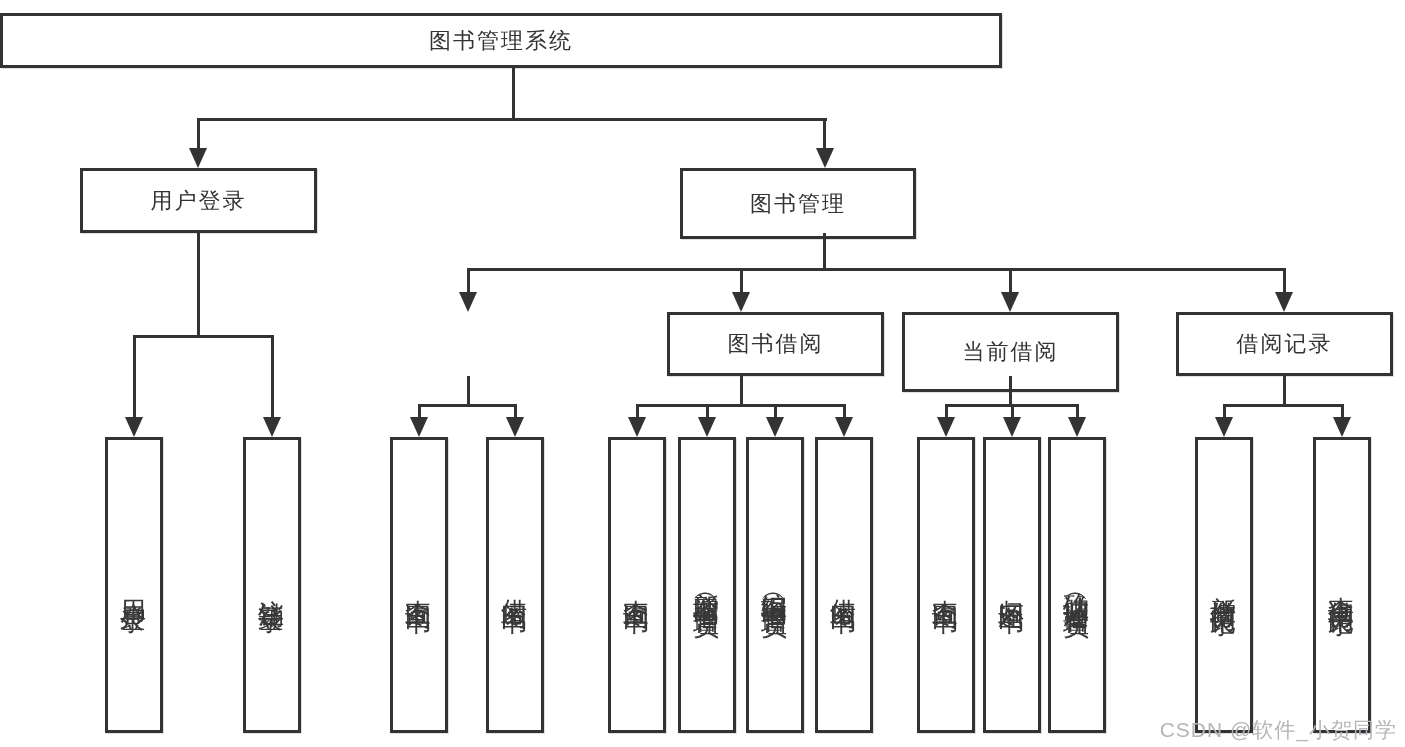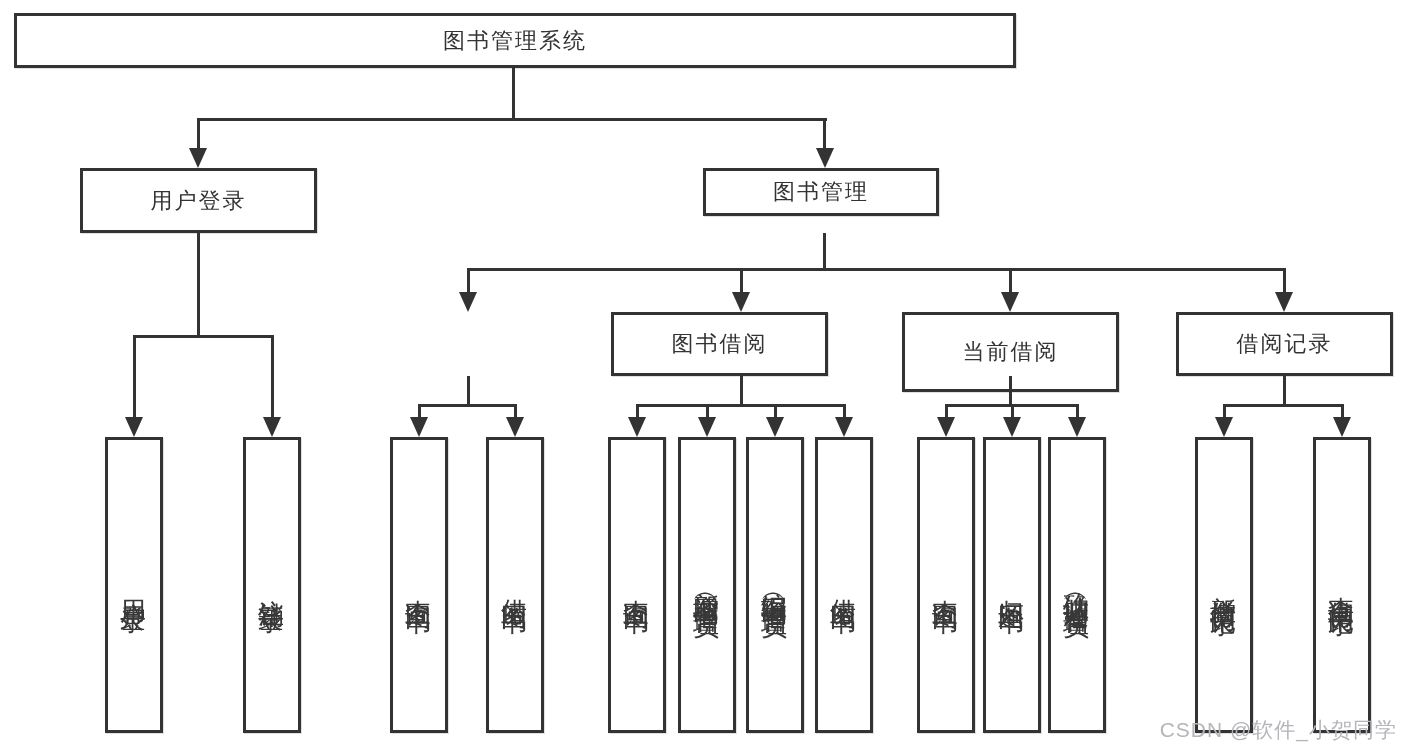--- a/index.html
+++ b/index.html
@@ -64,35 +64,35 @@
     color: #b5b5ba;
     letter-spacing: 1px;
     z-index: 5;
   }
 </style>
 </head>
 <body>
 
 <div class="canvas">
 
-  <div class="hbox" style="left:14px;top:13px;width:1002px;height:55px">
+  <div class="hbox" style="left:0;top:13px;width:1002px;height:55px">
     <span>图书管理系统</span>
   </div>
 
   <div class="lv" style="left:512px;top:68px;height:50px"></div>
   <div class="lh" style="left:197px;top:118px;width:630px"></div>
   <div class="lv" style="left:197px;top:118px;height:32px"></div>
   <div class="arrow" style="left:189px;top:148px"></div>
   <div class="lv" style="left:823px;top:118px;height:32px"></div>
   <div class="arrow" style="left:816px;top:148px"></div>
 
   <div class="hbox" style="left:80px;top:168px;width:237px;height:65px">
     <span>用户登录</span>
   </div>
-  <div class="hbox" style="left:703px;top:168px;width:236px;height:48px">
+  <div class="hbox" style="left:680px;top:168px;width:236px;height:71px">
     <span>图书管理</span>
   </div>
 
   <div class="lv" style="left:197px;top:233px;height:102px"></div>
   <div class="lh" style="left:133px;top:335px;width:141px"></div>
   <div class="lv" style="left:133px;top:335px;height:84px"></div>
   <div class="arrow" style="left:125px;top:417px"></div>
   <div class="lv" style="left:271px;top:335px;height:84px"></div>
   <div class="arrow" style="left:263px;top:417px"></div>
 
@@ -100,21 +100,21 @@
   <div class="lh" style="left:467px;top:268px;width:818px"></div>
   <div class="lv" style="left:467px;top:268px;height:26px"></div>
   <div class="arrow" style="left:459px;top:292px"></div>
   <div class="lv" style="left:740px;top:268px;height:26px"></div>
   <div class="arrow" style="left:732px;top:292px"></div>
   <div class="lv" style="left:1009px;top:268px;height:26px"></div>
   <div class="arrow" style="left:1001px;top:292px"></div>
   <div class="lv" style="left:1283px;top:268px;height:26px"></div>
   <div class="arrow" style="left:1275px;top:292px"></div>
 
-  <div class="hbox" style="left:611px;top:312px;width:217px;height:64px">
+  <div class="hbox" style="left:667px;top:312px;width:217px;height:64px">
     <span>图书借阅</span>
   </div>
   <div class="hbox" style="left:902px;top:312px;width:217px;height:80px">
     <span>当前借阅</span>
   </div>
   <div class="hbox" style="left:1176px;top:312px;width:217px;height:64px">
     <span>借阅记录</span>
   </div>
 
   <div class="lv" style="left:467px;top:376px;height:28px"></div>

